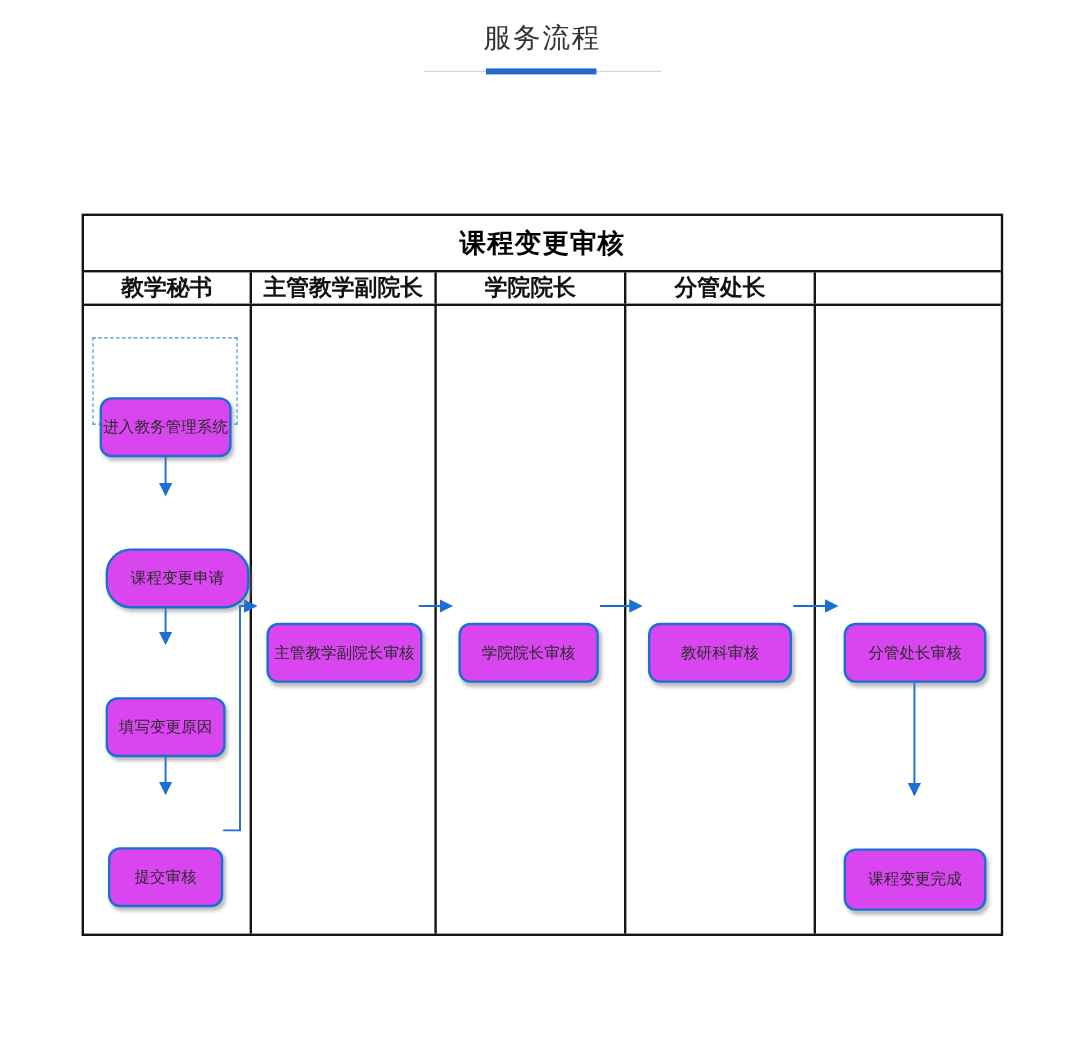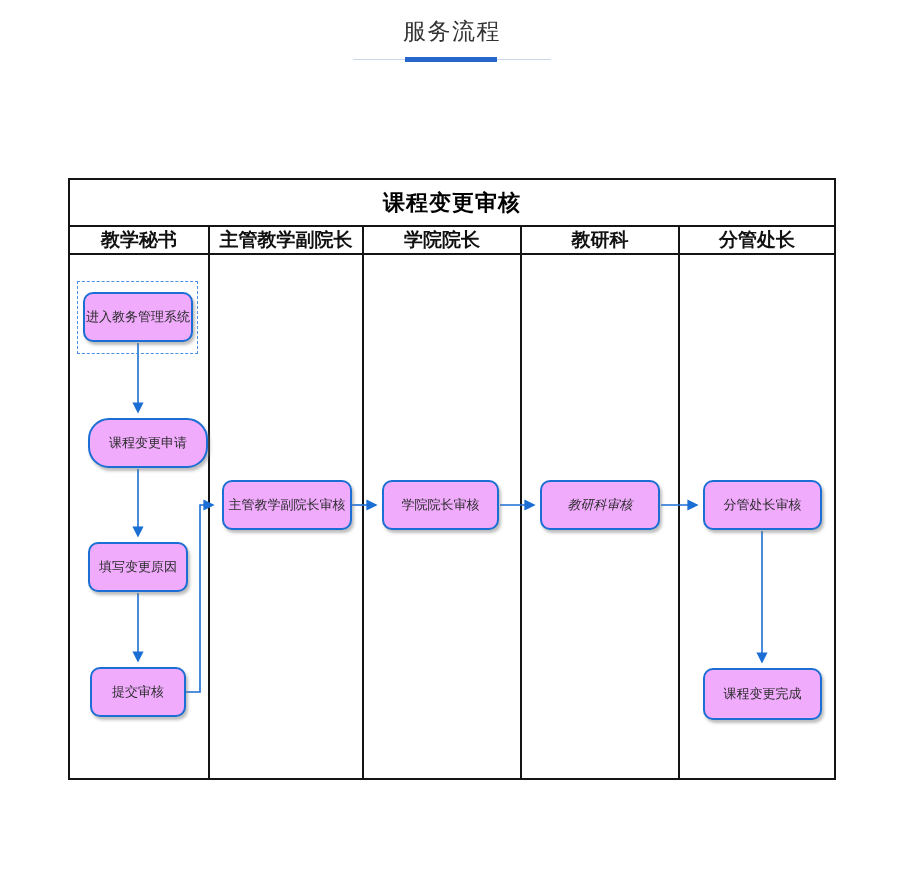--- a/index.html
+++ b/index.html
@@ -44,32 +44,32 @@
   .lane-line{position:absolute;top:0;bottom:0;width:2px;background:#141414;}
   .lane-line.l1{left:138px;}
   .lane-line.l2{left:292px;}
   .lane-line.l3{left:450px;}
   .lane-line.l4{left:608px;}
 
   .edges{position:absolute;left:0;top:0;pointer-events:none;}
 
   .node{
     position:absolute;box-sizing:border-box;
-    border:2px solid #1b6ed4;border-radius:10px;background:#f0abfc;
+    border:2px solid #1b6ed4;border-radius:10px;background:#d946ef;
     box-shadow:2px 3px 3px rgba(125,125,125,0.5);
     display:flex;align-items:center;justify-content:center;
-    font-size:13px;color:#2b2b2b;text-align:center;white-space:nowrap;
+    font-size:13px;color:#2b2b2b;text-align:center;white-space:nowrap;margin-top:39px;
   }
   .node.n1{left:13px;top:37px;width:110px;height:50px;}
   .node.n2{left:18px;top:163px;width:120px;height:50px;border-radius:21px;}
   .node.n3{left:18px;top:287px;width:100px;height:50px;}
   .node.n4{left:20px;top:412px;width:96px;height:50px;}
   .node.n5{left:152px;top:225px;width:130px;height:50px;}
   .node.n6{left:312px;top:225px;width:117px;height:50px;}
-  .node.n7{left:470px;top:225px;width:120px;height:50px;font-style:italic;}
+  .node.n7{left:470px;top:225px;width:120px;height:50px;}
   .node.n8{left:633px;top:225px;width:119px;height:50px;}
   .node.n9{left:633px;top:413px;width:119px;height:52px;}
 
   .dashed-sel{
     position:absolute;left:7px;top:26px;width:121px;height:73px;
     box-sizing:border-box;border:1.5px dashed #4a90e2;
   }
 </style>
 </head>
 <body>
@@ -82,21 +82,20 @@
   </div>
 </header>
 
 <section class="flowchart">
   <div class="fc-title">课程变更审核</div>
 
   <div class="fc-lanes">
     <div class="fc-lane">教学秘书</div>
     <div class="fc-lane">主管教学副院长</div>
     <div class="fc-lane">学院院长</div>
-    <div class="fc-lane">教研科</div>
     <div class="fc-lane">分管处长</div>
   </div>
 
   <div class="fc-body">
     <div class="lane-line l1"></div>
     <div class="lane-line l2"></div>
     <div class="lane-line l3"></div>
     <div class="lane-line l4"></div>
 
     <svg class="edges" width="764" height="523" viewBox="0 0 764 523">

